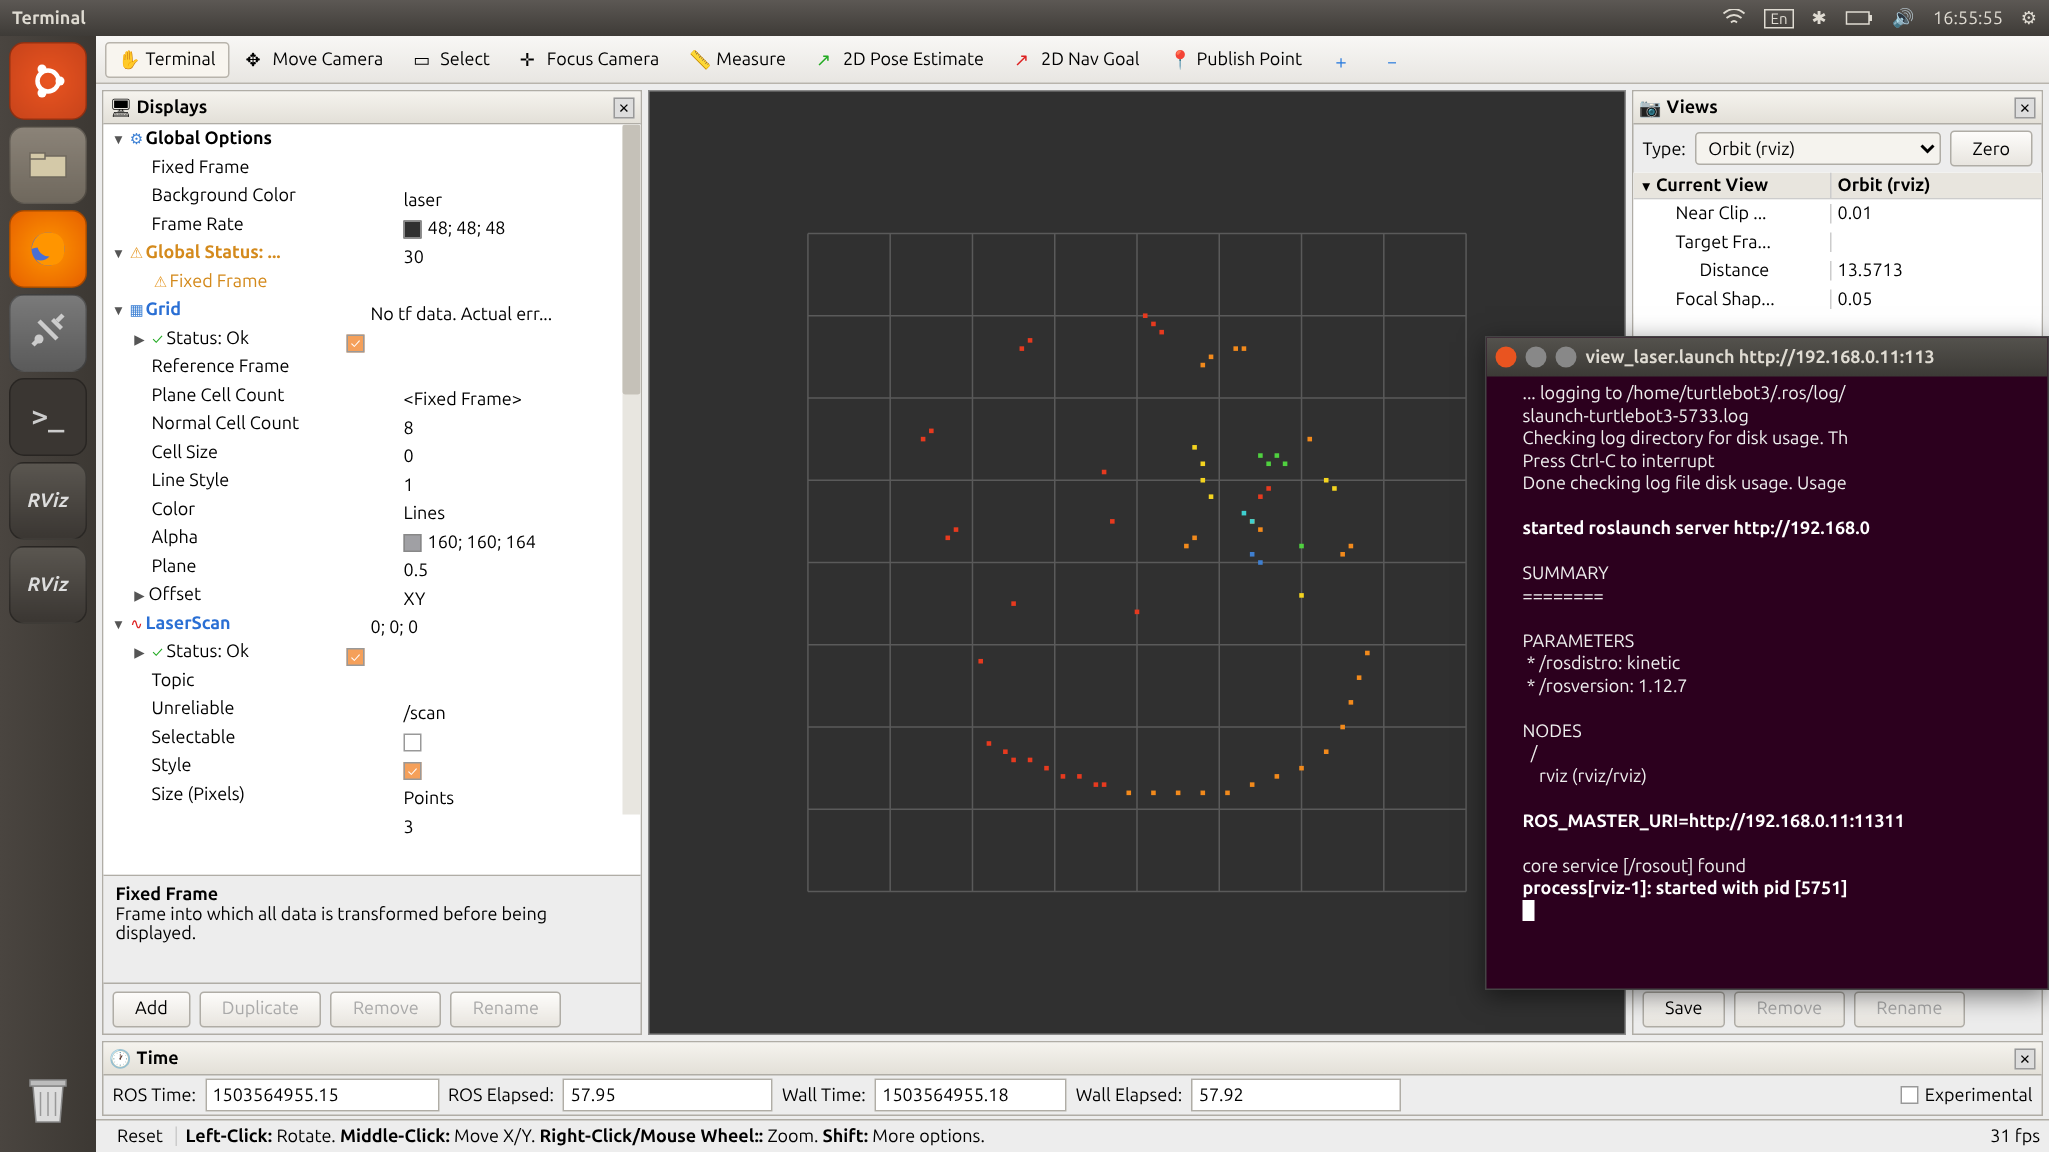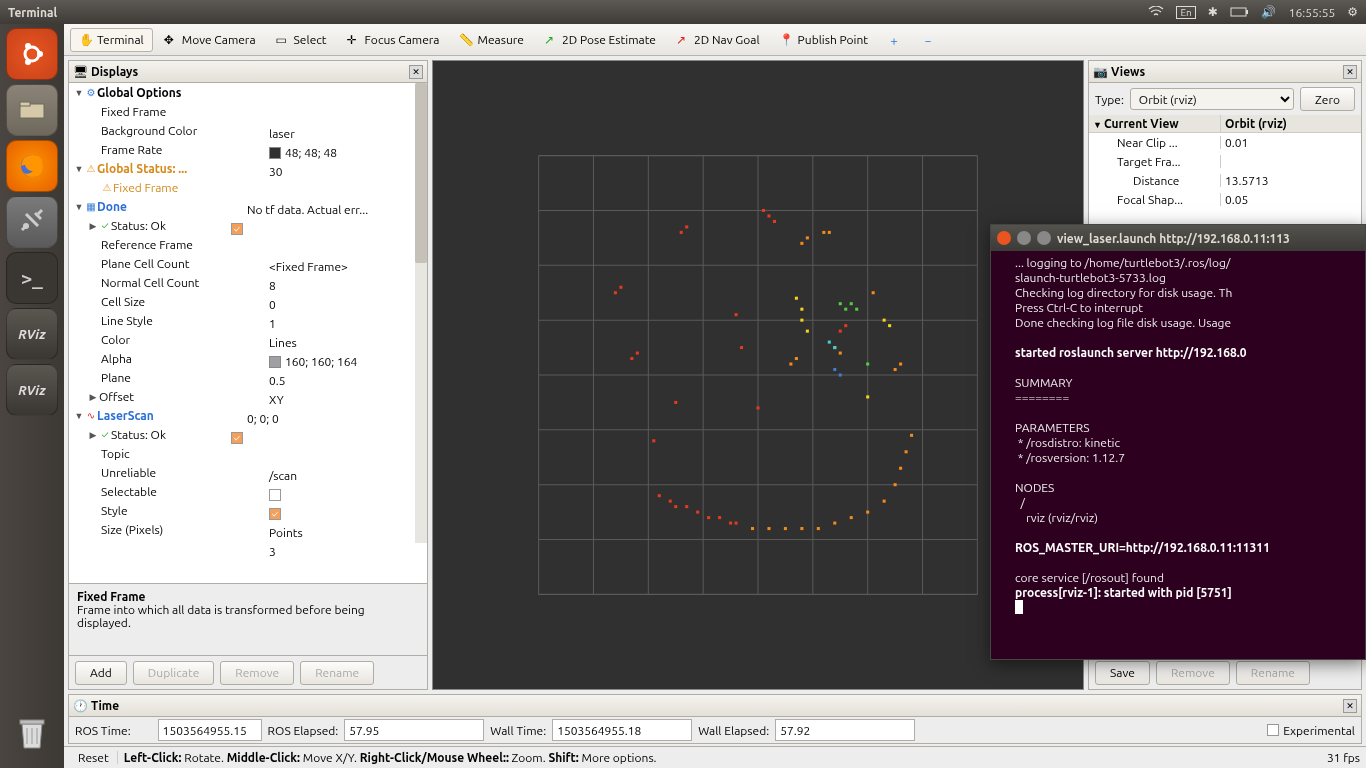--- a/index.html
+++ b/index.html
@@ -250,21 +250,21 @@
             <span class="indent" style="width:28px"></span>
             <span class="tree-ico" style="color:#e8a33c">⚠</span>
             <span class="tree-label" style="color:#d48a1c;width:130px">Fixed Frame</span>
             <span class="tree-value">No tf data.  Actual err...</span>
           </div>
 
         <div class="tree-row">
             <span class="expand">▼</span>
             <span class="tree-ico" style="color:#3a7fd4">▦</span>
             <span class="tree-label" style="width:130px;color:#2a6fd4">
-              <b>Done</b>
+              <b>Grid</b>
             </span>
             <span class="tree-value">
               <span class="chk on">✓</span>
             </span>
           </div>
         <div class="tree-row prop">
             <span class="indent" style="width:14px"></span>
             <span class="expand">▶</span>
             <span class="tree-ico" style="color:#2a2">✓</span>
             <span class="tree-label" style="width:auto">Status: Ok</span>
@@ -510,25 +510,25 @@
   </div>
 
   <div class="panel time-panel">
     <div class="panel-header">
       <span class="tb-ico">🕐</span>
       <span class="panel-header-title">Time</span>
       <span class="panel-close">✕</span>
     </div>
     <div class="time-row">
       <span>ROS Time:</span>
-      <input style="width: 104px; margin-left: 21px;" value="1503564955.15">
+      <input style="width: 156px;" value="1503564955.15">
       <span>ROS Elapsed:</span>
       <input style="width: 140px;" value="57.95">
       <span>Wall Time:</span>
-      <input style="width: 140px;" value="1503564955.18">
+      <input style="width: 128px;" value="1503564955.18">
       <span>Wall Elapsed:</span>
       <input style="width: 140px;" value="57.92">
       <span style="margin-left:auto;display:flex;align-items:center;gap:4px">
           <span class="chk"></span>
           <span>Experimental</span>
         </span>
     </div>
   </div>
 
   <div class="status-bar">

